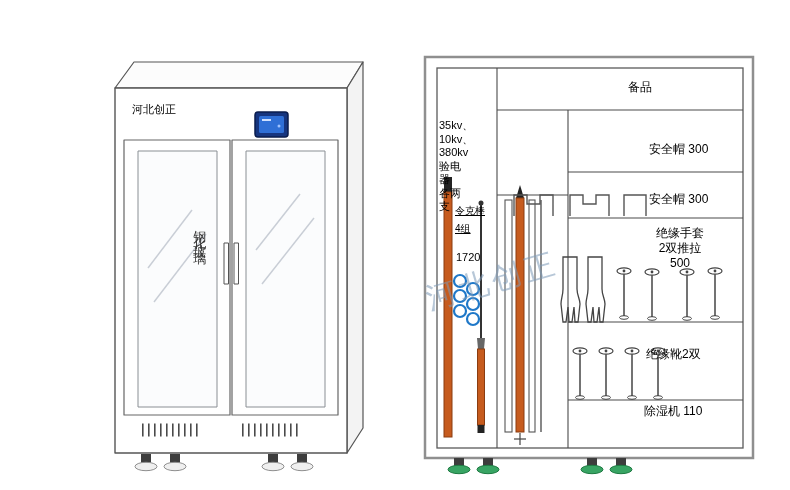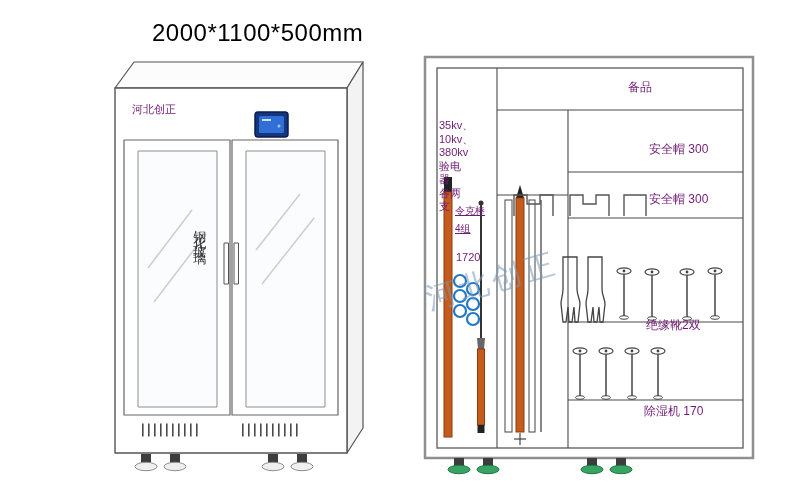--- a/index.html
+++ b/index.html
@@ -1,20 +1,20 @@
 <!DOCTYPE html>
 <html><head>
 <meta charset="utf-8">
 <style>
   * { margin:0; padding:0; box-sizing:border-box; }
   html,body { background:#ffffff; }
   body { font-family:"Liberation Sans","DejaVu Sans",sans-serif; }
   .canvas { position:relative; width:790px; height:490px; background:#ffffff; overflow:hidden; }
   svg.art { position:absolute; left:0; top:0; z-index:1; }
-  .t { position:absolute; color:#701a75; font-size:12px; z-index:2; line-height:1.25; }
+  .t { position:absolute; color:#000000; font-size:12px; z-index:2; line-height:1.25; }
   .title { font-size:24px; letter-spacing:.5px; color:#000; font-weight:400; }
   .ml { white-space:pre-line; }
   .center { text-align:center; }
   .vert { writing-mode:vertical-rl; letter-spacing:7px; font-size:13px; color:#333; height:110px; }
   .watermark { font-size:30px; color:#7d9ab8; opacity:.55; transform:rotate(-16deg);
                letter-spacing:4px; z-index:3; width:200px; text-align:center; }
 </style>
 </head>
 <body>
 
@@ -146,21 +146,20 @@
       <use href="#pin" x="632" y="351"></use>
       <use href="#pin" x="658" y="351"></use>
 
       <use href="#footGreen" x="459" y="458"></use>
       <use href="#footGreen" x="488" y="458"></use>
       <use href="#footGreen" x="592" y="458"></use>
       <use href="#footGreen" x="621" y="458"></use>
     </g>
   </svg>
 
-  <div class="t title" style="left:152px;top:18px;width:230px;">2000*1100*500mm</div>
 
   <div class="t" style="left:132px;top:103px;font-size:11px;">河北创正</div>
 
   <div class="t vert" style="left:191px;top:220px;">钢化玻璃</div>
 
   <div class="t ml" style="left:439px;top:119px;font-size:11px;line-height:13.5px;width:32px;">35kv、
 10kv、
 380kv
 验电器
 各两支</div>
@@ -170,20 +169,23 @@
 
   <div class="t" style="left:456px;top:251px;font-size:11px;">1720</div>
 
 
   <div class="t" style="left:628px;top:80px;">备品</div>
 
   <div class="t" style="left:649px;top:142px;">安全帽 300</div>
 
   <div class="t" style="left:649px;top:192px;">安全帽 300</div>
 
+  <div class="t ml center" style="left:648px;top:226px;width:64px;line-height:15px;">绝缘手套
+2双推拉
+500</div>
 
-  <div class="t" style="left:646px;top:318px;">绝缘靴2双</div>
+  <div class="t" style="left:646px;top:347px;">绝缘靴2双</div>
 
-  <div class="t" style="left:644px;top:404px;">除湿机 170</div>
+  <div class="t" style="left:644px;top:404px;">除湿机 110</div>
 
   <div class="t watermark" style="left:392px;top:262px;">河北创正</div>
 
 </div>
 
 </body></html>

